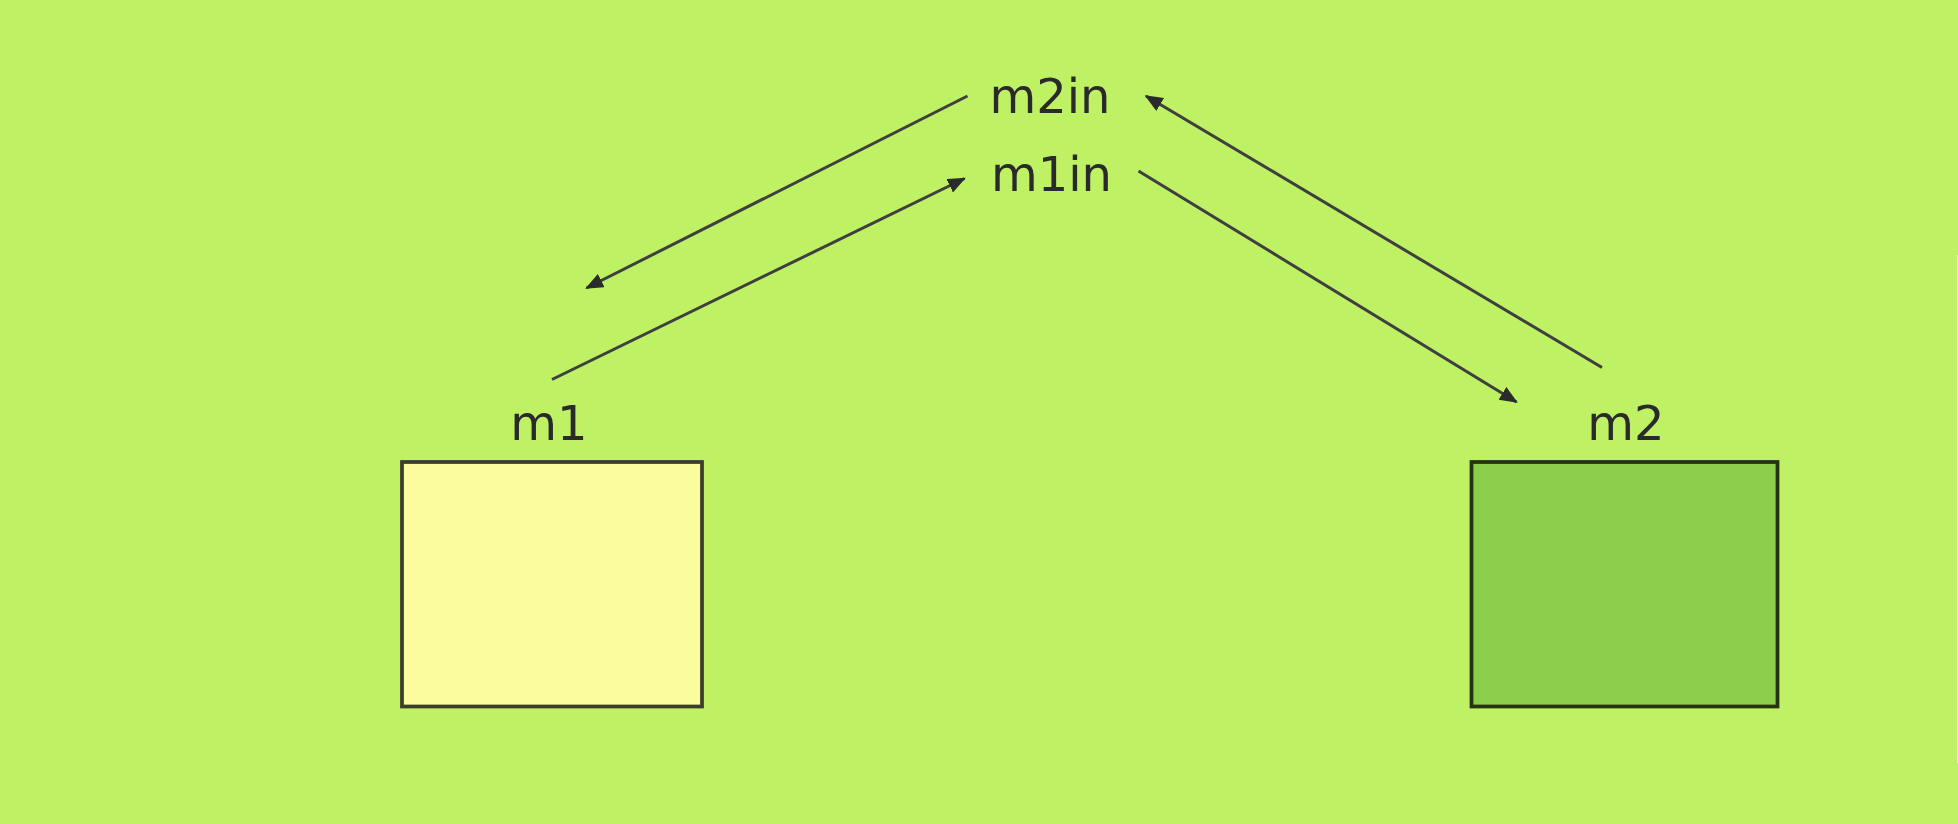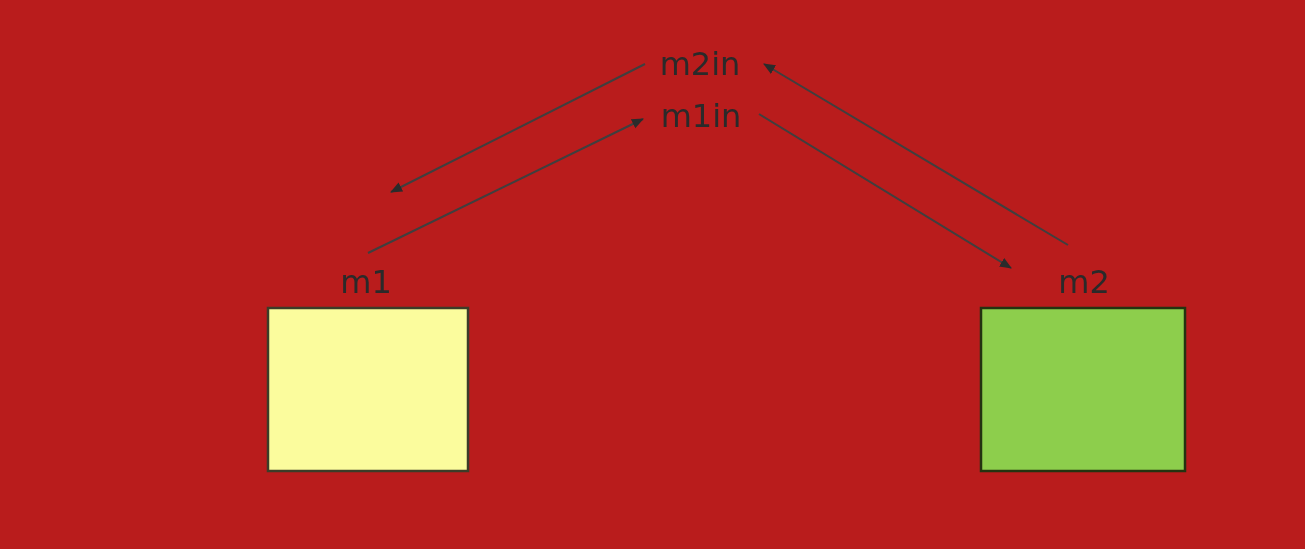--- a/index.html
+++ b/index.html
@@ -4,21 +4,21 @@
 <style>
   html, body {
     margin: 0;
     padding: 0;
     background: #ffffff;
   }
   .canvas {
     position: relative;
     width: 1305px;
     height: 549px;
-    background: #b91c1c;
+    background: #bef264;
     overflow: hidden;
     font-family: "DejaVu Sans", "Liberation Sans", sans-serif;
   }
   svg text {
     font-family: "DejaVu Sans", "Liberation Sans", sans-serif;
     font-size: 32px;
     fill: #2a2a2a;
   }
 </style>
 </head>

